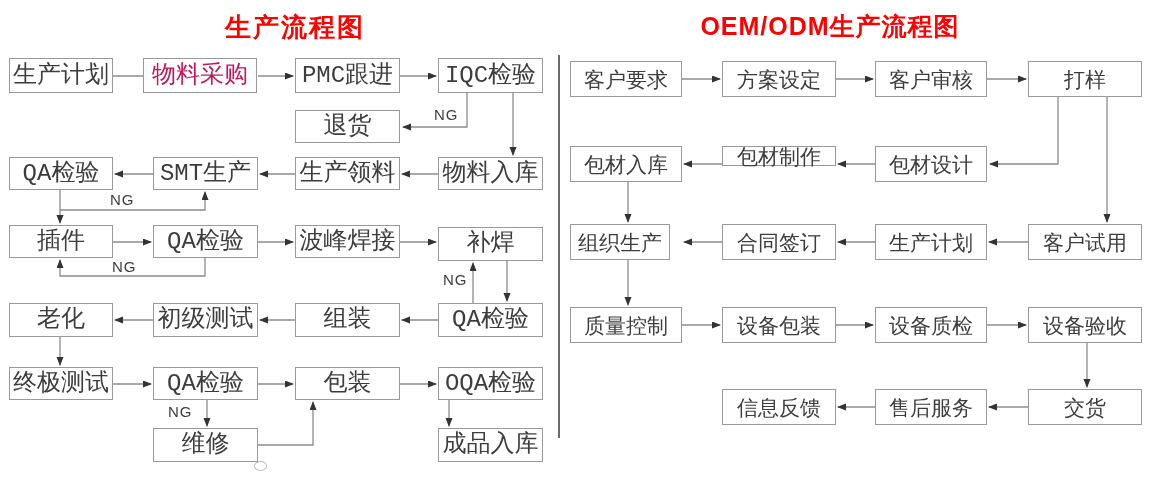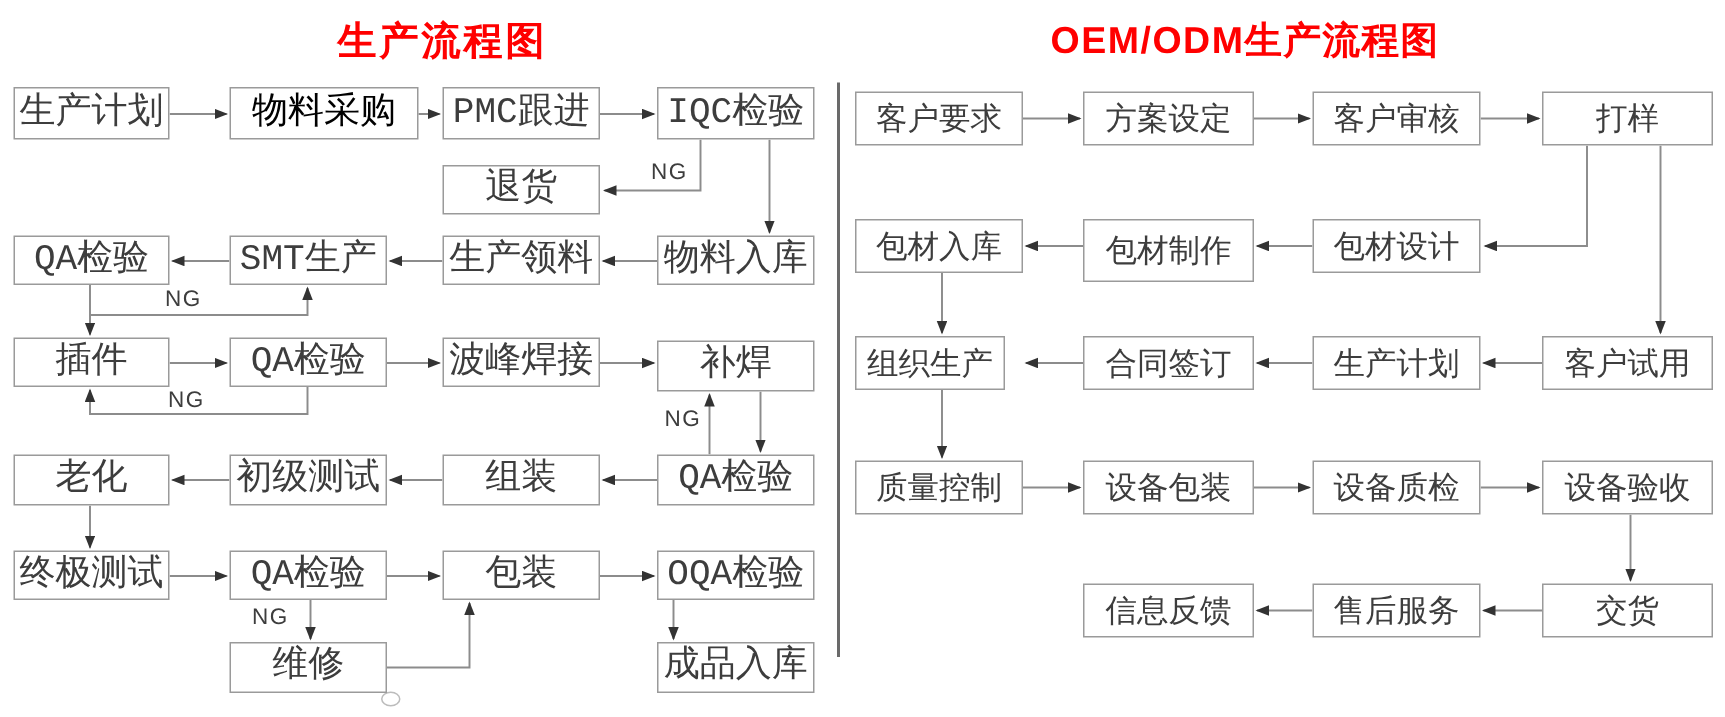--- a/index.html
+++ b/index.html
@@ -101,21 +101,21 @@
         <polyline points="987,325 1026,325" fill="none" stroke="#8c8c8c" stroke-width="1.3" marker-end="url(#arrowhead)"></polyline>
         <polyline points="1087,343 1087,387" fill="none" stroke="#8c8c8c" stroke-width="1.3" marker-end="url(#arrowhead)"></polyline>
         <polyline points="1028,407 989,407" fill="none" stroke="#8c8c8c" stroke-width="1.3" marker-end="url(#arrowhead)"></polyline>
         <polyline points="875,407 838,407" fill="none" stroke="#8c8c8c" stroke-width="1.3" marker-end="url(#arrowhead)"></polyline>
       </g>
   </svg>
 
   <div id="divider" style="background: rgb(106, 106, 106);"></div>
   <div id="artifact"></div>
 <div class="flow-node left-node" style="left: 9px; top: 58px; width: 104px; height: 35px; border-color: rgb(154, 154, 154); color: rgb(61, 61, 61);">生产计划</div>
-    <div class="flow-node left-node" style="left: 153px; top: 58px; width: 126px; height: 35px; border-color: rgb(154, 154, 154); color: #000000;">物料采购</div>
+    <div class="flow-node left-node" style="left: 143px; top: 58px; width: 114px; height: 35px; border-color: rgb(154, 154, 154); color: #be185d;">物料采购</div>
     <div class="flow-node left-node" style="left: 295px; top: 58px; width: 105px; height: 35px; border-color: rgb(154, 154, 154); color: rgb(61, 61, 61);">PMC跟进</div>
     <div class="flow-node left-node" style="left: 295px; top: 110px; width: 105px; height: 33px; border-color: rgb(154, 154, 154); color: rgb(61, 61, 61);">退货</div>
     <div class="flow-node left-node" style="left: 438px; top: 58px; width: 105px; height: 35px; border-color: rgb(154, 154, 154); color: rgb(61, 61, 61);">IQC检验</div>
     <div class="flow-node left-node" style="left: 9px; top: 157px; width: 104px; height: 33px; border-color: rgb(154, 154, 154); color: rgb(61, 61, 61);">QA检验</div>
     <div class="flow-node left-node" style="left: 153px; top: 157px; width: 105px; height: 33px; border-color: rgb(154, 154, 154); color: rgb(61, 61, 61);">SMT生产</div>
     <div class="flow-node left-node" style="left: 295px; top: 157px; width: 105px; height: 33px; border-color: rgb(154, 154, 154); color: rgb(61, 61, 61);">生产领料</div>
     <div class="flow-node left-node" style="left: 438px; top: 157px; width: 105px; height: 33px; border-color: rgb(154, 154, 154); color: rgb(61, 61, 61);">物料入库</div>
     <div class="flow-node left-node" style="left: 9px; top: 225px; width: 104px; height: 33px; border-color: rgb(154, 154, 154); color: rgb(61, 61, 61);">插件</div>
     <div class="flow-node left-node" style="left: 153px; top: 225px; width: 105px; height: 33px; border-color: rgb(154, 154, 154); color: rgb(61, 61, 61);">QA检验</div>
     <div class="flow-node left-node" style="left: 295px; top: 225px; width: 105px; height: 33px; border-color: rgb(154, 154, 154); color: rgb(61, 61, 61);">波峰焊接</div>
@@ -133,21 +133,21 @@
     <div class="ng-label" style="left: 434px; top: 107px;">NG</div>
     <div class="ng-label" style="left: 110px; top: 192px;">NG</div>
     <div class="ng-label" style="left: 112px; top: 259px;">NG</div>
     <div class="ng-label" style="left: 443px; top: 272px;">NG</div>
     <div class="ng-label" style="left: 168px; top: 404px;">NG</div>
     <div class="flow-node right-node" style="left: 570px; top: 61px; width: 112px; height: 36px; border-color: rgb(154, 154, 154); color: rgb(61, 61, 61);">客户要求</div>
     <div class="flow-node right-node" style="left: 722px; top: 61px; width: 114px; height: 36px; border-color: rgb(154, 154, 154); color: rgb(61, 61, 61);">方案设定</div>
     <div class="flow-node right-node" style="left: 875px; top: 61px; width: 112px; height: 36px; border-color: rgb(154, 154, 154); color: rgb(61, 61, 61);">客户审核</div>
     <div class="flow-node right-node" style="left: 1028px; top: 61px; width: 114px; height: 36px; border-color: rgb(154, 154, 154); color: rgb(61, 61, 61);">打样</div>
     <div class="flow-node right-node" style="left: 570px; top: 146px; width: 112px; height: 36px; border-color: rgb(154, 154, 154); color: rgb(61, 61, 61);">包材入库</div>
-    <div class="flow-node right-node" style="left: 722px; top: 146px; width: 114px; height: 42px; border-color: rgb(154, 154, 154); color: rgb(61, 61, 61);">包材制作</div>
+    <div class="flow-node right-node" style="left: 722px; top: 146px; width: 114px; height: 20px; border-color: rgb(154, 154, 154); color: rgb(61, 61, 61);">包材制作</div>
     <div class="flow-node right-node" style="left: 875px; top: 146px; width: 112px; height: 36px; border-color: rgb(154, 154, 154); color: rgb(61, 61, 61);">包材设计</div>
     <div class="flow-node right-node" style="left: 570px; top: 224px; width: 100px; height: 36px; border-color: rgb(154, 154, 154); color: rgb(61, 61, 61);">组织生产</div>
     <div class="flow-node right-node" style="left: 722px; top: 224px; width: 114px; height: 36px; border-color: rgb(154, 154, 154); color: rgb(61, 61, 61);">合同签订</div>
     <div class="flow-node right-node" style="left: 875px; top: 224px; width: 112px; height: 36px; border-color: rgb(154, 154, 154); color: rgb(61, 61, 61);">生产计划</div>
     <div class="flow-node right-node" style="left: 1028px; top: 224px; width: 114px; height: 36px; border-color: rgb(154, 154, 154); color: rgb(61, 61, 61);">客户试用</div>
     <div class="flow-node right-node" style="left: 570px; top: 307px; width: 112px; height: 36px; border-color: rgb(154, 154, 154); color: rgb(61, 61, 61);">质量控制</div>
     <div class="flow-node right-node" style="left: 722px; top: 307px; width: 114px; height: 36px; border-color: rgb(154, 154, 154); color: rgb(61, 61, 61);">设备包装</div>
     <div class="flow-node right-node" style="left: 875px; top: 307px; width: 112px; height: 36px; border-color: rgb(154, 154, 154); color: rgb(61, 61, 61);">设备质检</div>
     <div class="flow-node right-node" style="left: 1028px; top: 307px; width: 114px; height: 36px; border-color: rgb(154, 154, 154); color: rgb(61, 61, 61);">设备验收</div>
     <div class="flow-node right-node" style="left: 722px; top: 389px; width: 114px; height: 36px; border-color: rgb(154, 154, 154); color: rgb(61, 61, 61);">信息反馈</div>

